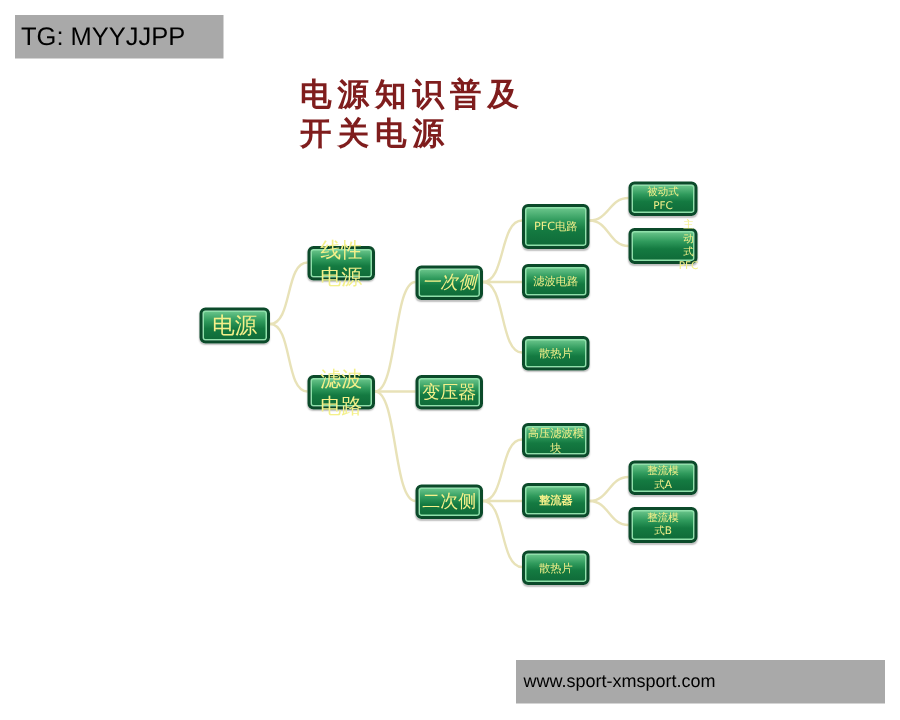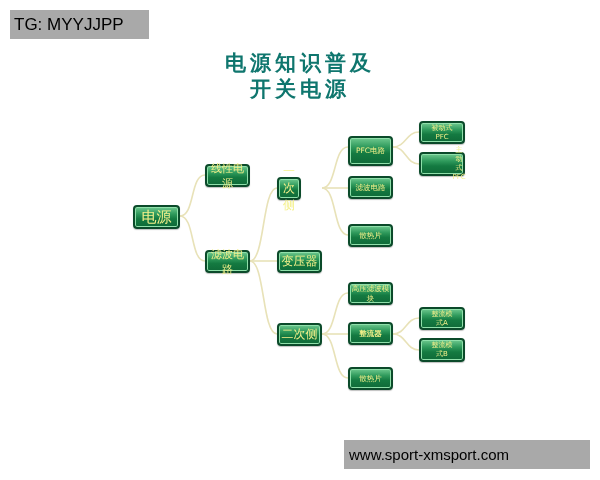--- a/index.html
+++ b/index.html
@@ -1,29 +1,29 @@
 <!DOCTYPE html>
 <html><head>
 <meta charset="utf-8">
 <style>
   html, body { margin: 0; padding: 0; }
   body { width: 600px; height: 480px; background: #ffffff; position: relative; overflow: hidden; font-family: "DejaVu Sans", sans-serif; }
   .wm { position: absolute; background: #a9a9a9; color: #000000; font-family: "Liberation Sans", sans-serif; }
   .wm-tl { left: 10px; top: 10px; width: 139px; height: 29px; font-size: 17px; line-height: 29px; padding-left: 4px; box-sizing: border-box; }
-  .wm-br { left: 344px; top: 440px; width: 246px; height: 29px; font-size: 15px; line-height: 29px; padding-left: 5px; box-sizing: border-box; }
-  .title { position: absolute; left: 200px; top: 50px; width: 200px; text-align: center; color: #0f766e; font-weight: bold; font-size: 21px; line-height: 26px; letter-spacing: 4px; font-family: "DejaVu Sans", sans-serif; }
+  .wm-br { left: 344px; top: 440px; width: 246px; height: 29px; font-size: 12px; line-height: 29px; padding-left: 5px; box-sizing: border-box; }
+  .title { position: absolute; left: 200px; top: 50px; width: 200px; color: #7f1d1d; font-weight: bold; font-size: 21px; line-height: 26px; letter-spacing: 4px; font-family: "DejaVu Sans", sans-serif; }
   .title div { white-space: nowrap; }
   svg.links { position: absolute; left: 0; top: 0; }
   .node { position: absolute; box-sizing: border-box; border: 2px solid #0b4a2a; border-radius: 4px;
     background: linear-gradient(to bottom, #6fc98f 0%, #2f9a5c 35%, #147a41 60%, #0f6a38 100%);
     box-shadow: inset 0 0 0 1px #8fe0aa, 0 1px 1px rgba(0,0,0,0.25);
     color: #f4f08a; text-align: center; display: flex; align-items: center; justify-content: center;
     font-family: "DejaVu Sans", sans-serif; white-space: pre-line; }
   .n-root { font-size: 15px; }
-  .n-l1 { font-size: 11px; }
+  .n-l1 { font-size: 14px; }
   .n-l2 { font-size: 12px; }
   .n-l3 { font-size: 7.5px; }
   .n-l4 { font-size: 7px; line-height: 9px; }
 </style>
 </head>
 <body>
 
 <div class="wm wm-tl">TG: MYYJJPP</div>
 
 <div class="title">
@@ -55,21 +55,21 @@
     <path d="M393,334 C406,334 406,318 419,318"></path>
     <path d="M393,334 C406,334 406,350 419,350"></path>
   </g>
 </svg>
 
 <div class="node n-root" style="left:133px;top:205px;width:47px;height:24px;">电源</div>
 
 <div class="node n-l1" style="left:205px;top:164px;width:45px;height:23px;">线性电源</div>
 <div class="node n-l1" style="left:205px;top:250px;width:45px;height:23px;">滤波电路</div>
 
-<div class="node n-l2" style="left:277px;top:177px;width:24px;height:23px;">一次侧</div>
+<div class="node n-l2" style="left:277px;top:177px;width:45px;height:23px;font-style:italic;">一次侧</div>
 <div class="node n-l2" style="left:277px;top:250px;width:45px;height:23px;">变压器</div>
 <div class="node n-l2" style="left:277px;top:323px;width:45px;height:23px;">二次侧</div>
 
 <div class="node n-l3" style="left:348px;top:136px;width:45px;height:30px;">PFC电路</div>
 <div class="node n-l3" style="left:348px;top:176px;width:45px;height:23px;">滤波电路</div>
 <div class="node n-l3" style="left:348px;top:224px;width:45px;height:23px;">散热片</div>
 <div class="node n-l3" style="left:348px;top:282px;width:45px;height:23px;">高压滤波模块</div>
 <div class="node n-l3" style="left:348px;top:322px;width:45px;height:23px;font-weight:bold;">整流器</div>
 <div class="node n-l3" style="left:348px;top:367px;width:45px;height:23px;">散热片</div>
 

